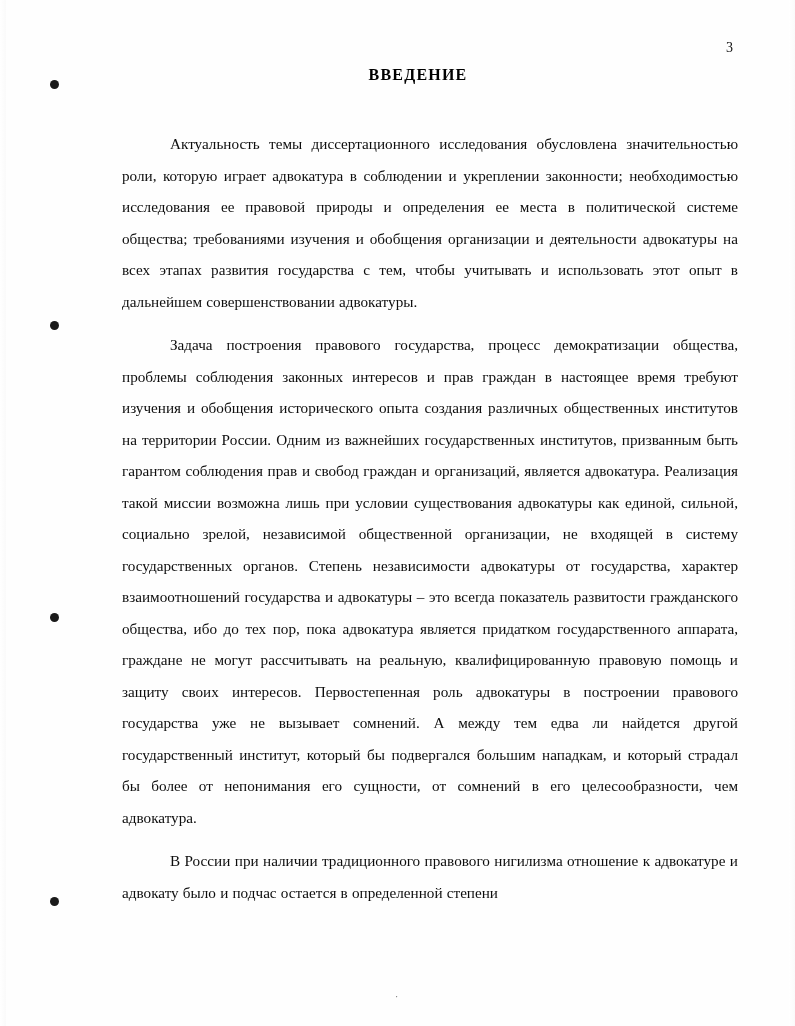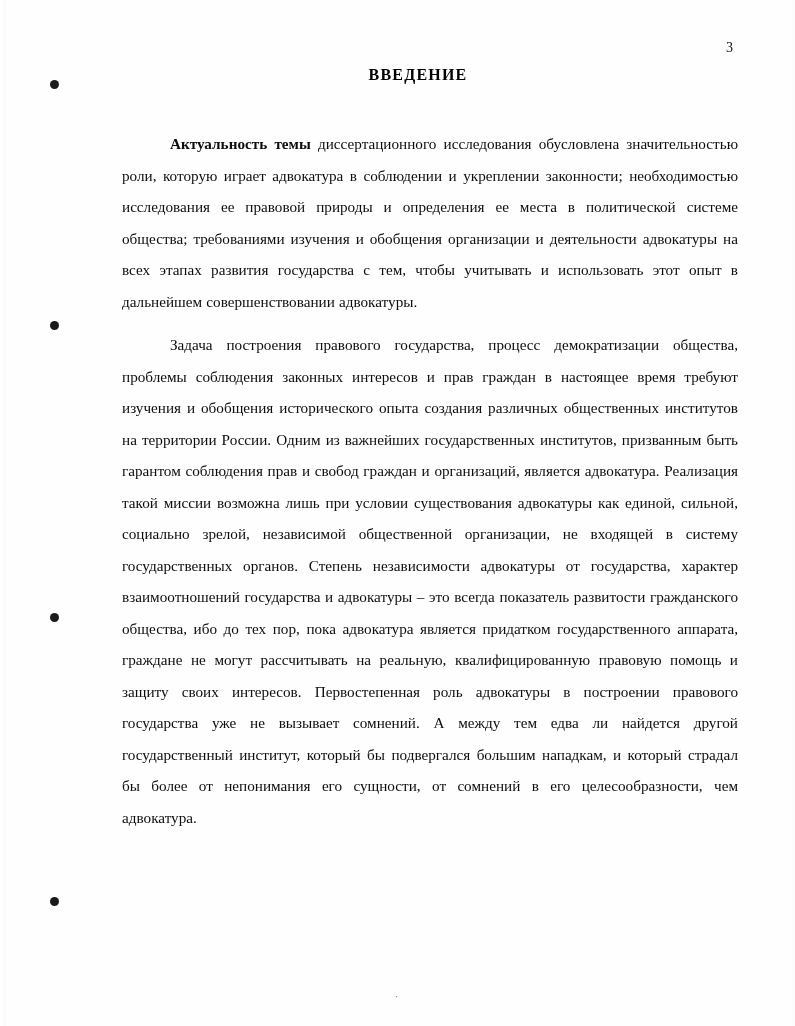--- a/index.html
+++ b/index.html
@@ -52,21 +52,21 @@
     font-size: 15.2px;
     line-height: 31.5px;
     text-indent: 48px;
     color: #0d0d0d;
     word-spacing: 0.4px;
   }
   p.para + p.para {
     margin-top: 12px;
   }
   .lead {
-    font-weight: bold;
+    font-weight: normal;
   }
   
   .hole {
     position: absolute;
     left: 50px;
     width: 9px;
     height: 9px;
     border-radius: 50%;
     background: #1a1a1a;
   }
@@ -107,17 +107,18 @@
   <div class="hole h3"></div>
   <div class="hole h4"></div>
 
   <div class="page-number">3</div>
 
   <div class="doc-title">ВВЕДЕНИЕ</div>
 
   <div class="content">
     <p class="para"><span class="lead">Актуальность темы</span><span> диссертационного исследования обусловлена значительностью роли, которую играет адвокатура в соблюдении и укреплении законности; необходимостью исследования ее правовой природы и определения ее места в политической системе общества; требованиями изучения и обобщения организации и деятельности адвокатуры на всех этапах развития государства с тем, чтобы учитывать и использовать этот опыт в дальнейшем совершенствовании адвокатуры.</span></p>
     <p class="para"><span>Задача построения правового государства, процесс демократизации общества, проблемы соблюдения законных интересов и прав граждан в настоящее время требуют изучения и обобщения исторического опыта создания различных общественных институтов на территории России. Одним из важнейших государственных институтов, призванным быть гарантом соблюдения прав и свобод граждан и организаций, является адвокатура. Реализация такой миссии возможна лишь при условии существования адвокатуры как единой, сильной, социально зрелой, независимой общественной организации, не входящей в систему государственных органов. Степень независимости адвокатуры от государства, характер взаимоотношений государства и адвокатуры – это всегда показатель развитости гражданского общества, ибо до тех пор, пока адвокатура является придатком государственного аппарата, граждане не могут рассчитывать на реальную, квалифицированную правовую помощь и защиту своих интересов. Первостепенная роль адвокатуры в построении правового государства уже не вызывает сомнений. А между тем едва ли найдется другой государственный институт, который бы подвергался большим нападкам, и который страдал бы более от непонимания его сущности, от сомнений в его целесообразности, чем адвокатура.</span></p>
+    <p class="para"><span>В России при наличии традиционного правового нигилизма отношение к адвокатуре и адвокату было и подчас остается в определенной степени</span></p>
   </div>
 
   <div class="footer-mark">·</div>
 
 </div>
 
 </body></html>

